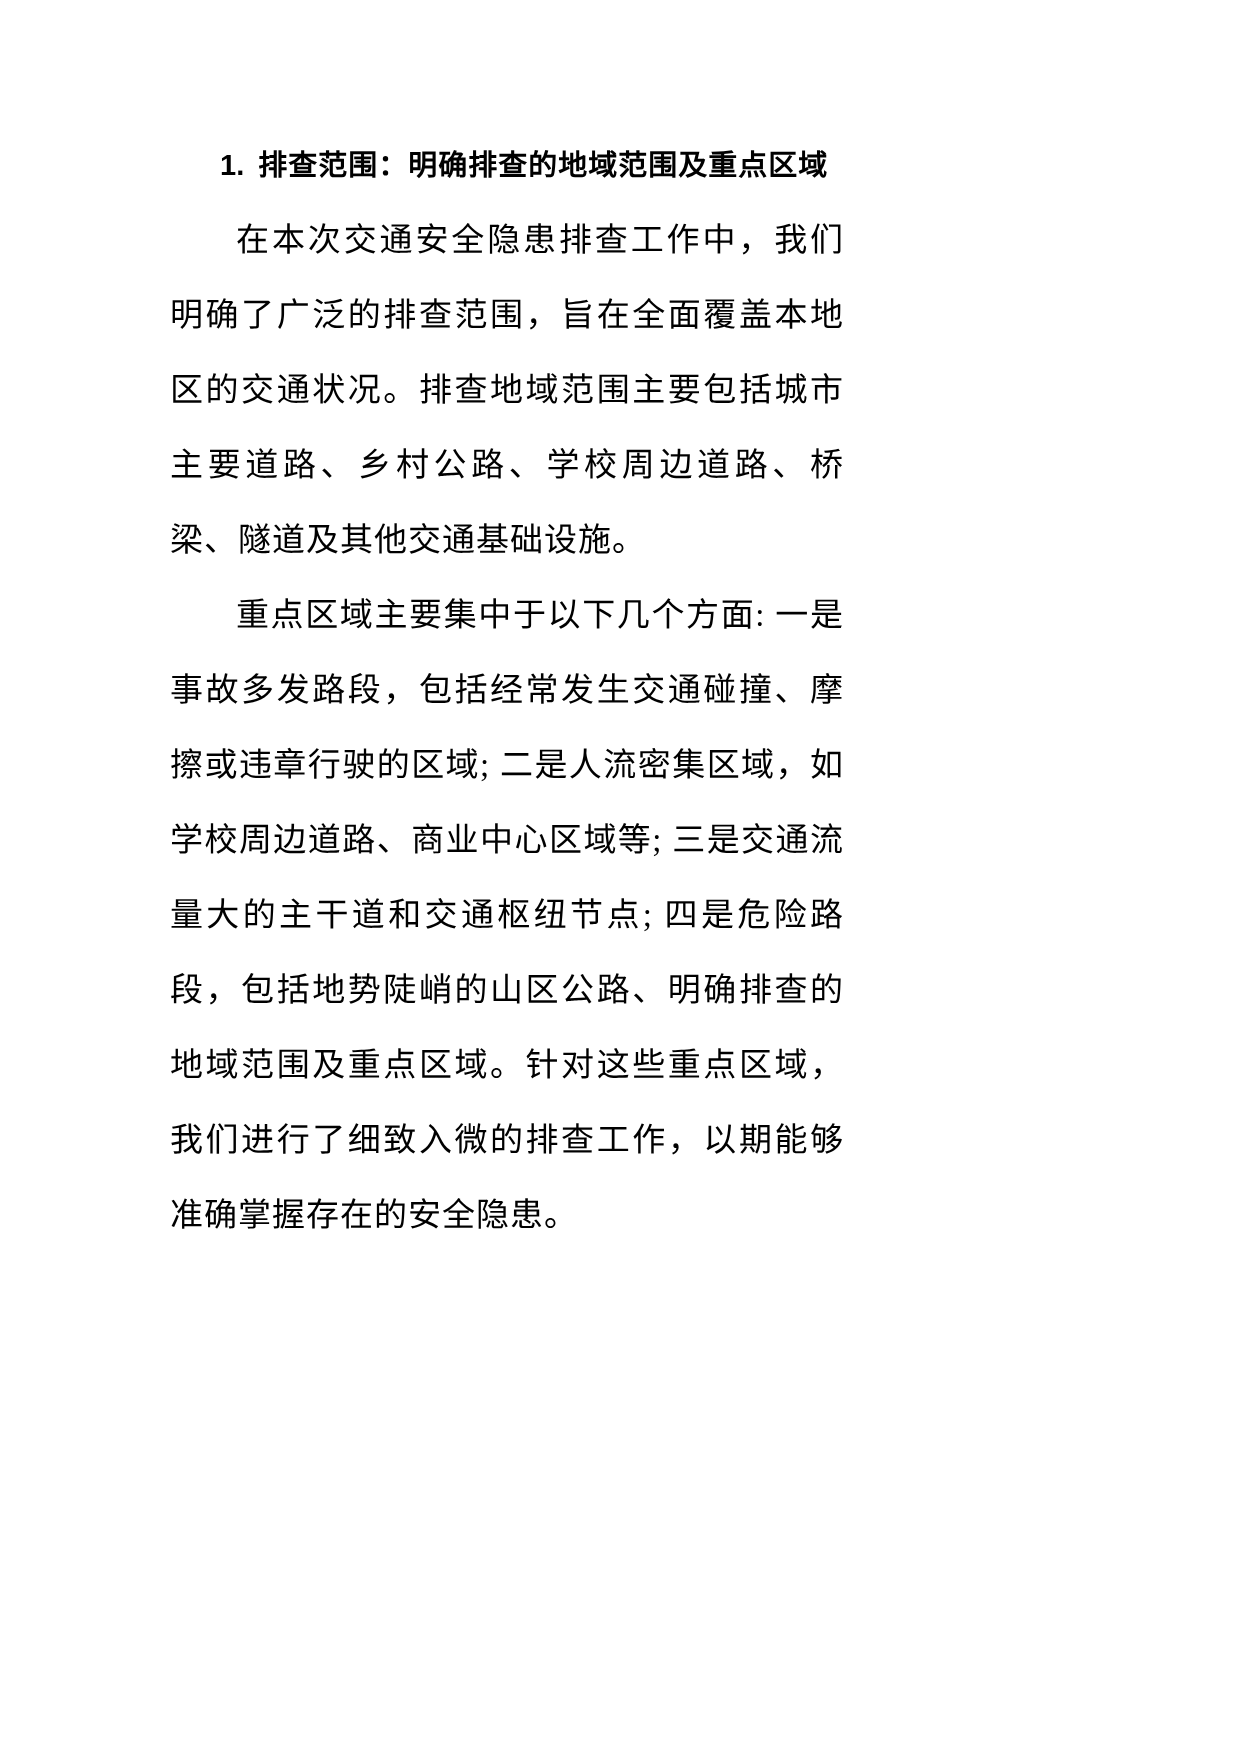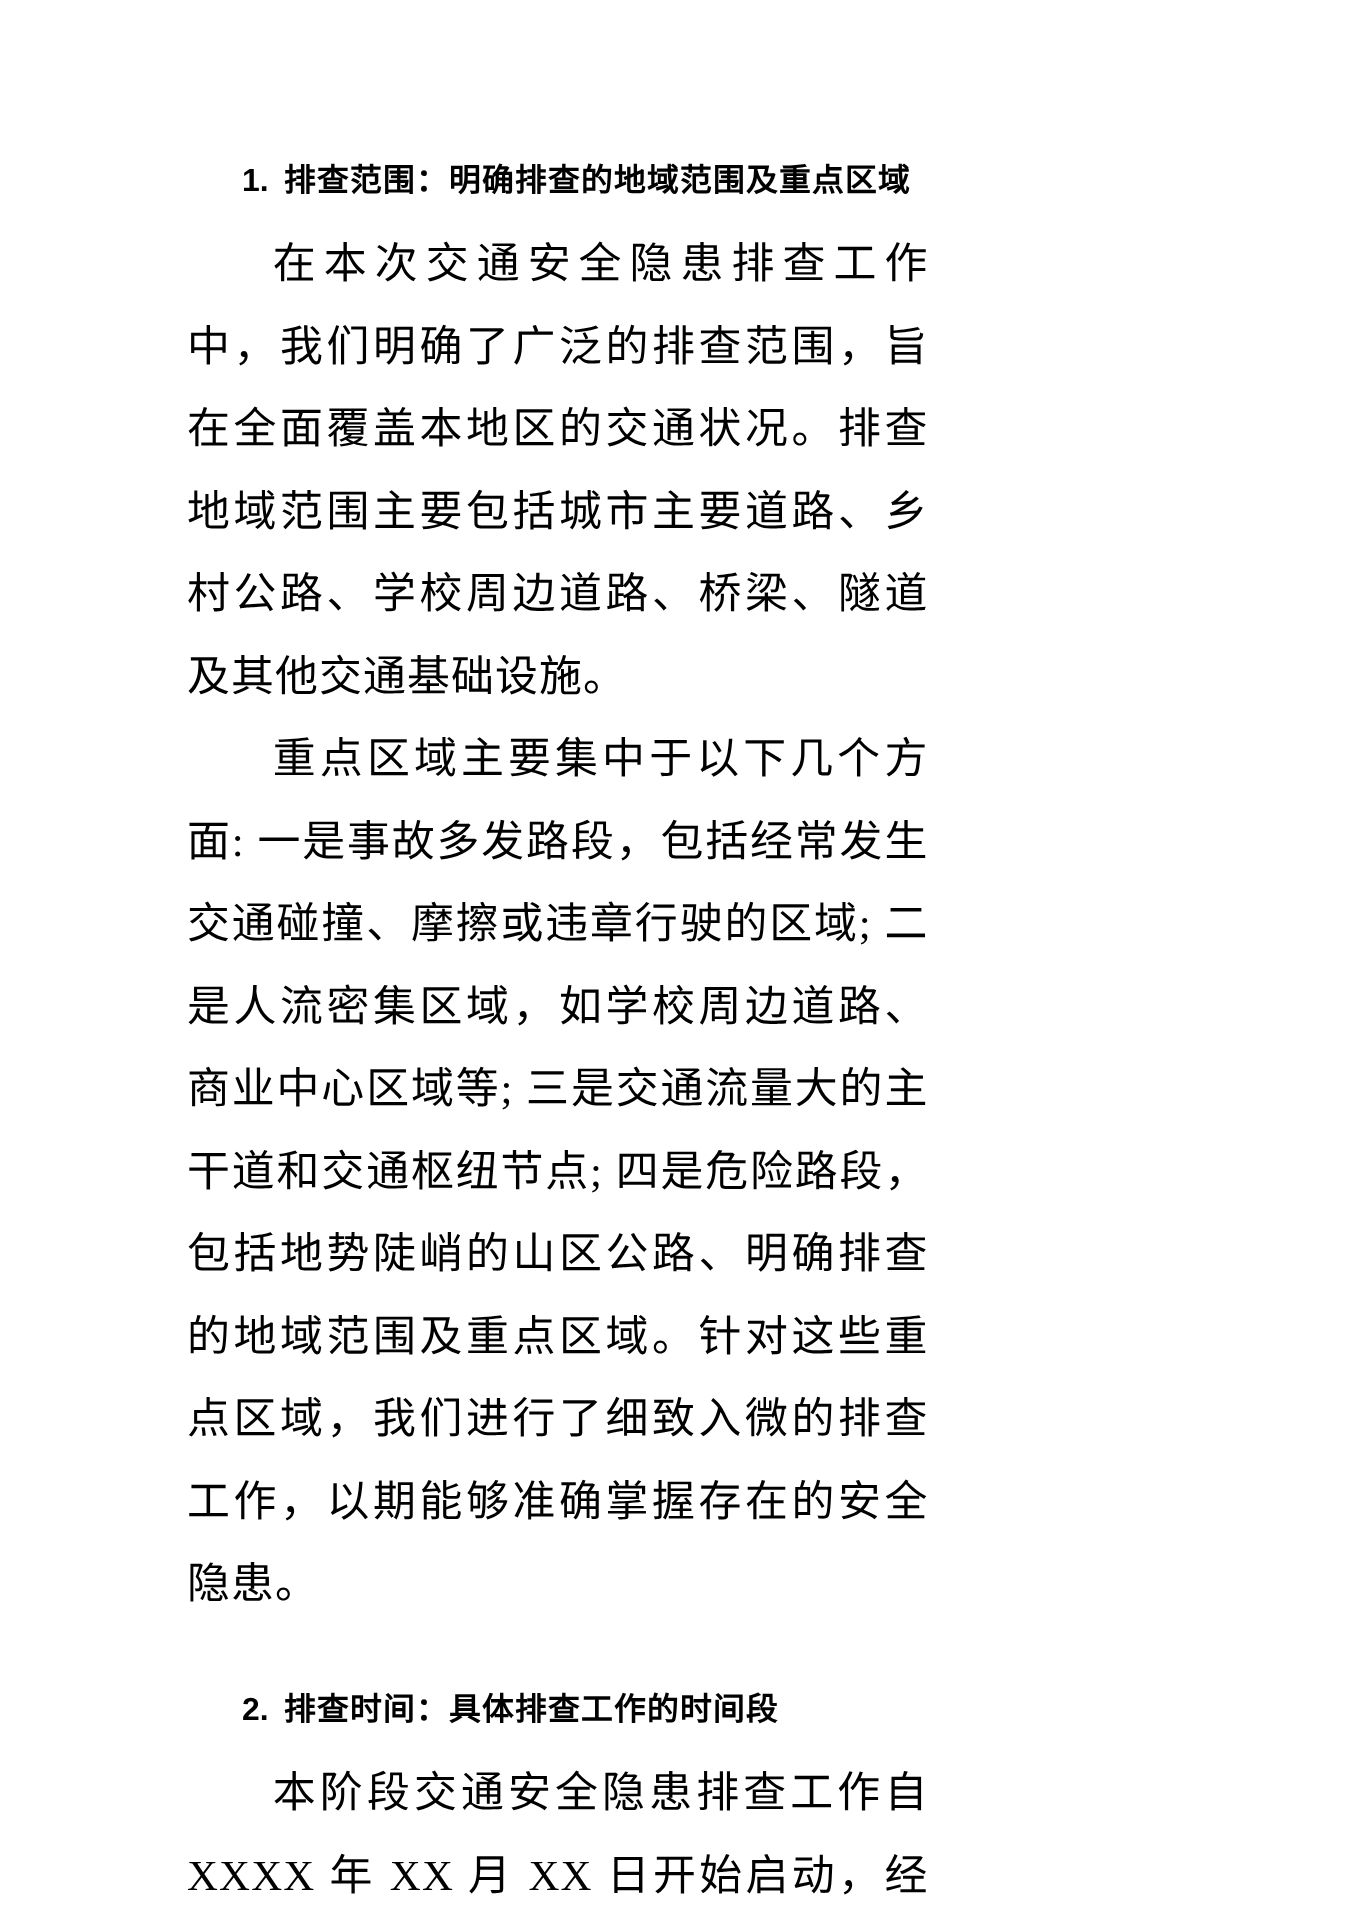--- a/index.html
+++ b/index.html
@@ -31,21 +31,21 @@
     letter-spacing: 1px;
     white-space: nowrap;
   }
   .heading .num {
     display: inline-block;
     margin-right: 14px;
     letter-spacing: 0;
   }
   .para {
     font-family: "Liberation Serif", "DejaVu Serif", serif;
-    font-size: 39px;
+    font-size: 33px;
     line-height: 75px;
     margin: 0;
     text-align: justify;
     text-indent: 2em;
     letter-spacing: 1px;
   }
   .section-spaced .heading {
     margin-top: 40px;
   }
 </style>
@@ -53,18 +53,14 @@
 <body>
 
 <div class="page">
 
   <section class="doc-section">
     <h2 class="heading"><span class="num">1.</span><span class="title">排查范围：明确排查的地域范围及重点区域</span></h2>
     <p class="para">在本次交通安全隐患排查工作中，我们明确了广泛的排查范围，旨在全面覆盖本地区的交通状况。排查地域范围主要包括城市主要道路、乡村公路、学校周边道路、桥梁、隧道及其他交通基础设施。</p>
     <p class="para">重点区域主要集中于以下几个方面: 一是事故多发路段，包括经常发生交通碰撞、摩擦或违章行驶的区域; 二是人流密集区域，如学校周边道路、商业中心区域等; 三是交通流量大的主干道和交通枢纽节点; 四是危险路段，包括地势陡峭的山区公路、明确排查的地域范围及重点区域。针对这些重点区域，我们进行了细致入微的排查工作，以期能够准确掌握存在的安全隐患。</p>
   </section>
 
-  <section class="doc-section section-spaced">
-    <h2 class="heading"><span class="num">2.</span><span class="title">排查时间：具体排查工作的时间段</span></h2>
-    <p class="para">本阶段交通安全隐患排查工作自 XXXX 年 XX 月 XX 日开始启动，经历了长达三个月的密集排查工作时段，于 XXXX 年 XX 月 XX 日完成了全区域内的排查任务。在此期间我们组织了专业的排查团队，结合</p>
-  </section>
 
 </div>
 
 </body></html>

